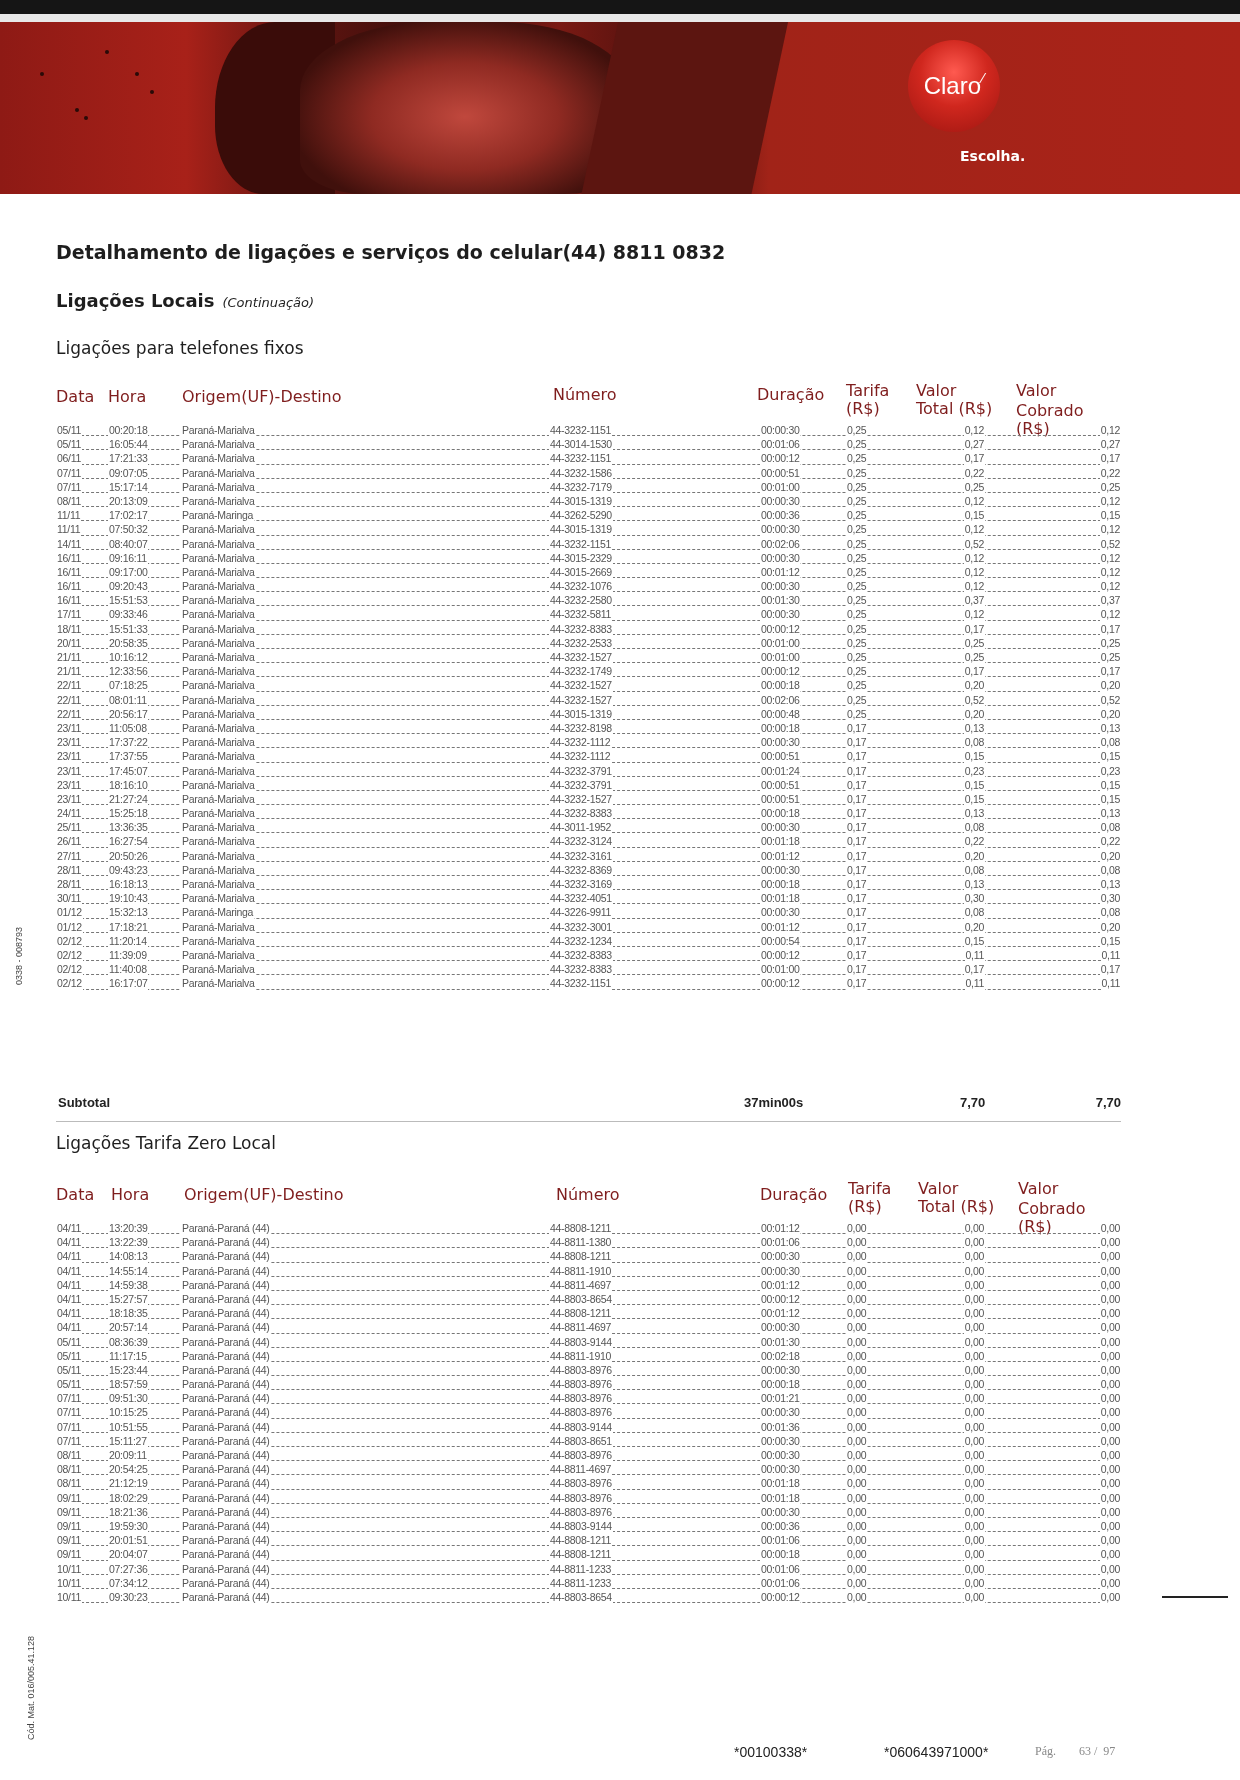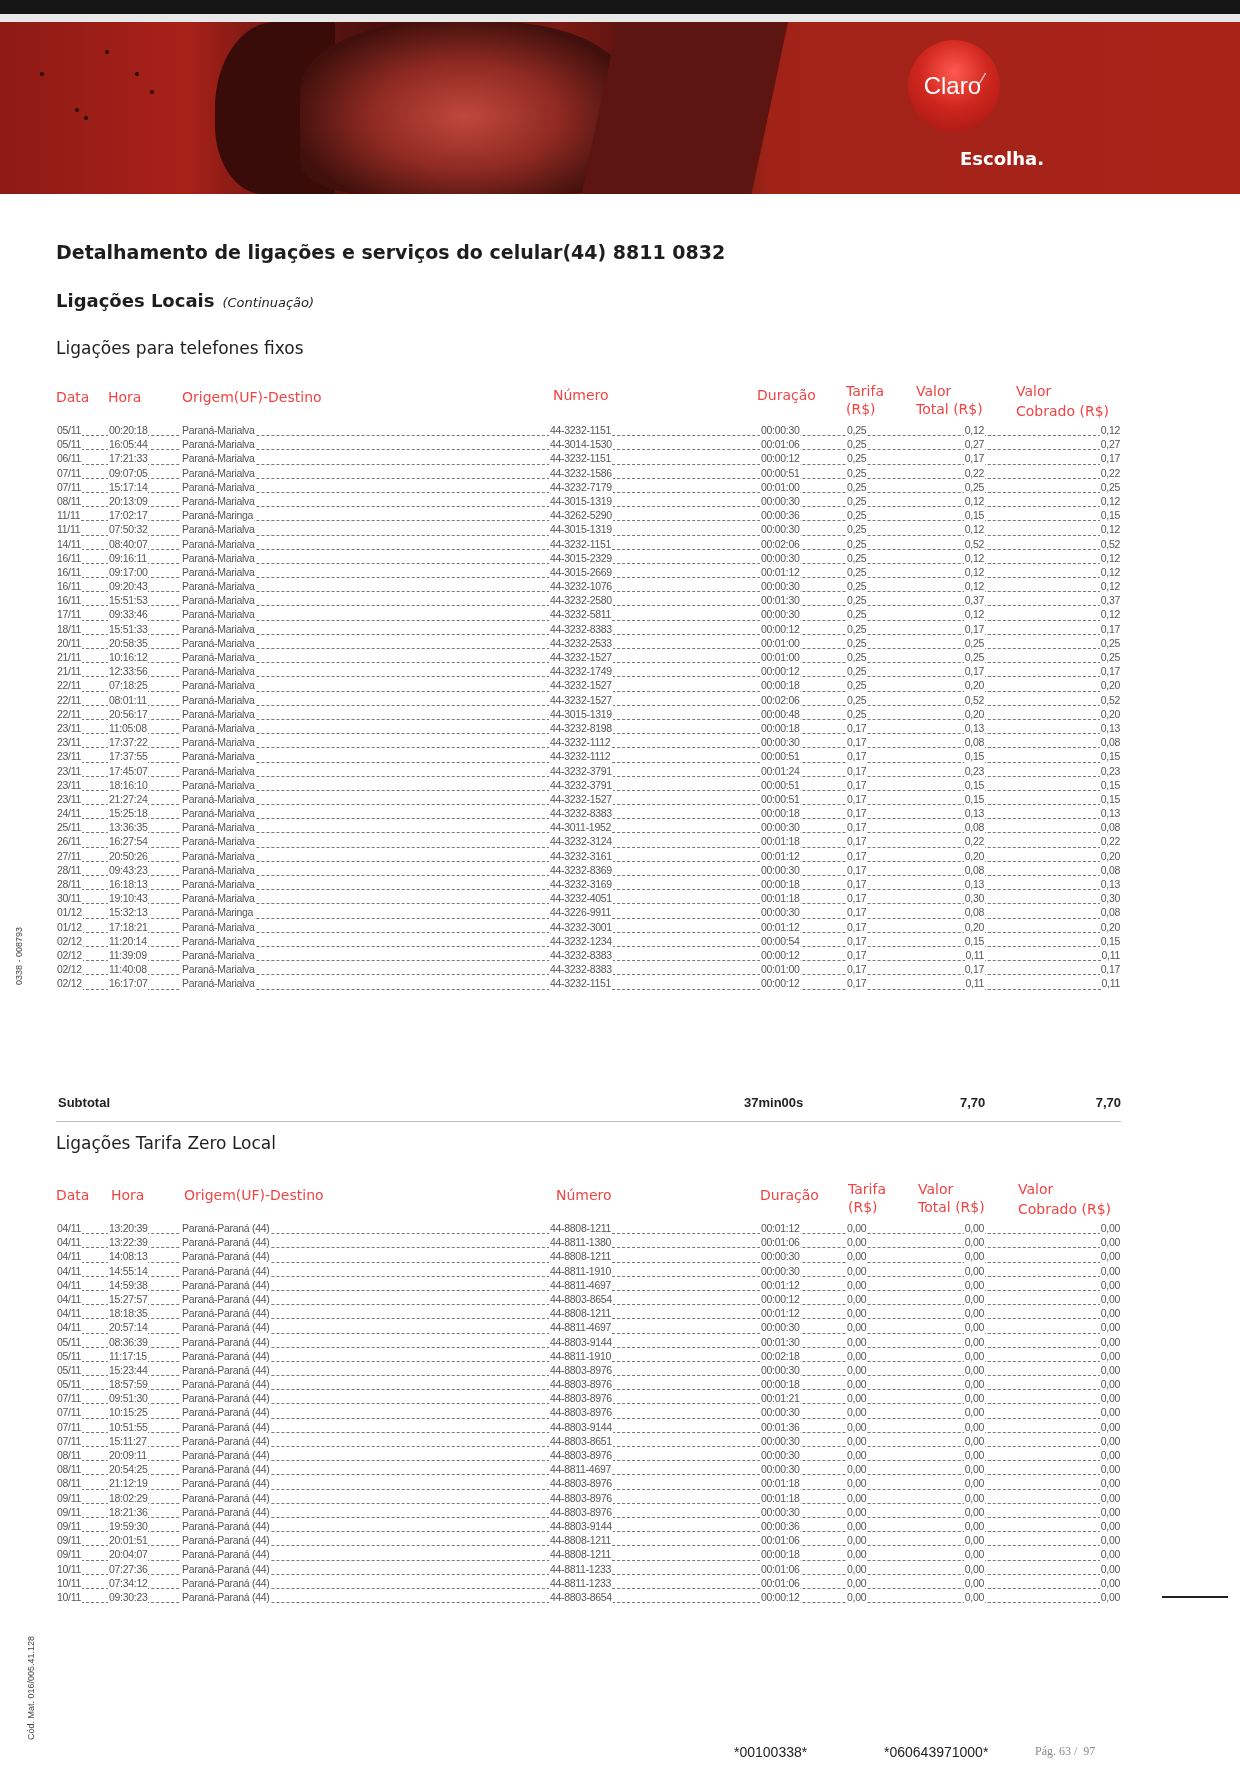--- a/index.html
+++ b/index.html
@@ -21,28 +21,28 @@
   }
   .banner .hair { position: absolute; left: 215px; top: 0; width: 120px; height: 172px; background: #3a0c09; border-radius: 50% 0 0 40%; }
   .banner .arm { position: absolute; left: 600px; top: -20px; width: 170px; height: 210px; background: #5c1510; transform: skewX(-12deg); }
   .banner .dot { position: absolute; width: 4px; height: 4px; background: #2a0a08; border-radius: 50%; }
   .logo {
     position: absolute; left: 908px; top: 40px; width: 92px; height: 92px; border-radius: 50%;
     background: radial-gradient(circle at 50% 35%, #ff5a50 0%, #d0271e 45%, #9c1510 100%);
     display: flex; align-items: center; justify-content: center;
     color: #fff; font-family: "Liberation Sans", sans-serif; font-size: 24px;
   }
-  .tagline { position: absolute; left: 960px; top: 148px; color: #fff; font-weight: bold; font-size: 18px; font-family: "DejaVu Sans", sans-serif; }
+  .tagline { position: absolute; left: 960px; top: 148px; color: #fff; font-weight: bold; font-size: 14px; font-family: "DejaVu Sans", sans-serif; }
 
   .title { position: absolute; left: 56px; top: 241px; font-size: 19px; font-weight: bold; color: #1e1e1e; }
   .sec-title { position: absolute; left: 56px; font-size: 18px; font-weight: bold; color: #1e1e1e; }
   .sec-title .sub { font-size: 13px; font-weight: normal; margin-left: 8px; font-style: italic; }
   .sub-title { position: absolute; left: 56px; font-size: 17px; color: #1e1e1e; }
 
-  .hdr { position: absolute; left: 56px; width: 1065px; height: 40px; font-size: 14px; color: #ef4444; }
+  .hdr { position: absolute; left: 56px; width: 1065px; height: 40px; font-size: 16px; color: #7f1d1d; }
   .hdr span { position: absolute; line-height: 18px; }
 
   .tbl { position: absolute; left: 56px; width: 1065px; }
   .row { position: relative; height: 14.2px; font-family: "Liberation Sans Narrow", "Liberation Sans", sans-serif; font-size: 10.5px; color: #555; letter-spacing: -0.3px; }
   .row::after { content: ""; position: absolute; left: 0; right: 0; bottom: 2px; border-bottom: 1px dashed #777; }
   .row span { position: absolute; top: 0; background: #fff; padding: 0 1px; line-height: 13px; z-index: 1; }
   .c-date { left: 0; } .c-time { left: 52px; } .c-orig { left: 125px; }
   .c-num { left: 493px; } .c-dur { left: 704px; } .c-tar { left: 790px; }
   .c-tot { right: 136px; } .c-cob { right: 0; }
 
@@ -801,16 +801,16 @@
 
 <div class="side-mark"></div>
 
 <div class="vert" style="left:14px;top:985px">0338 - 008793</div>
 <div class="vert" style="left:26px;top:1740px">Cód. Mat. 016/005.41.128</div>
 
 <div class="footer" style="left:734px">*00100338*</div>
 <div class="footer" style="left:884px">*060643971000*</div>
 <div class="footer pg" style="left:1035px">
   <span>Pág.</span>
-  <span style="margin-left:0">63</span>
+  <span style="margin-left:20px">63</span>
   <span>/</span>
   <span style="margin-left:3px">97</span>
 </div>
 
 </body></html>

